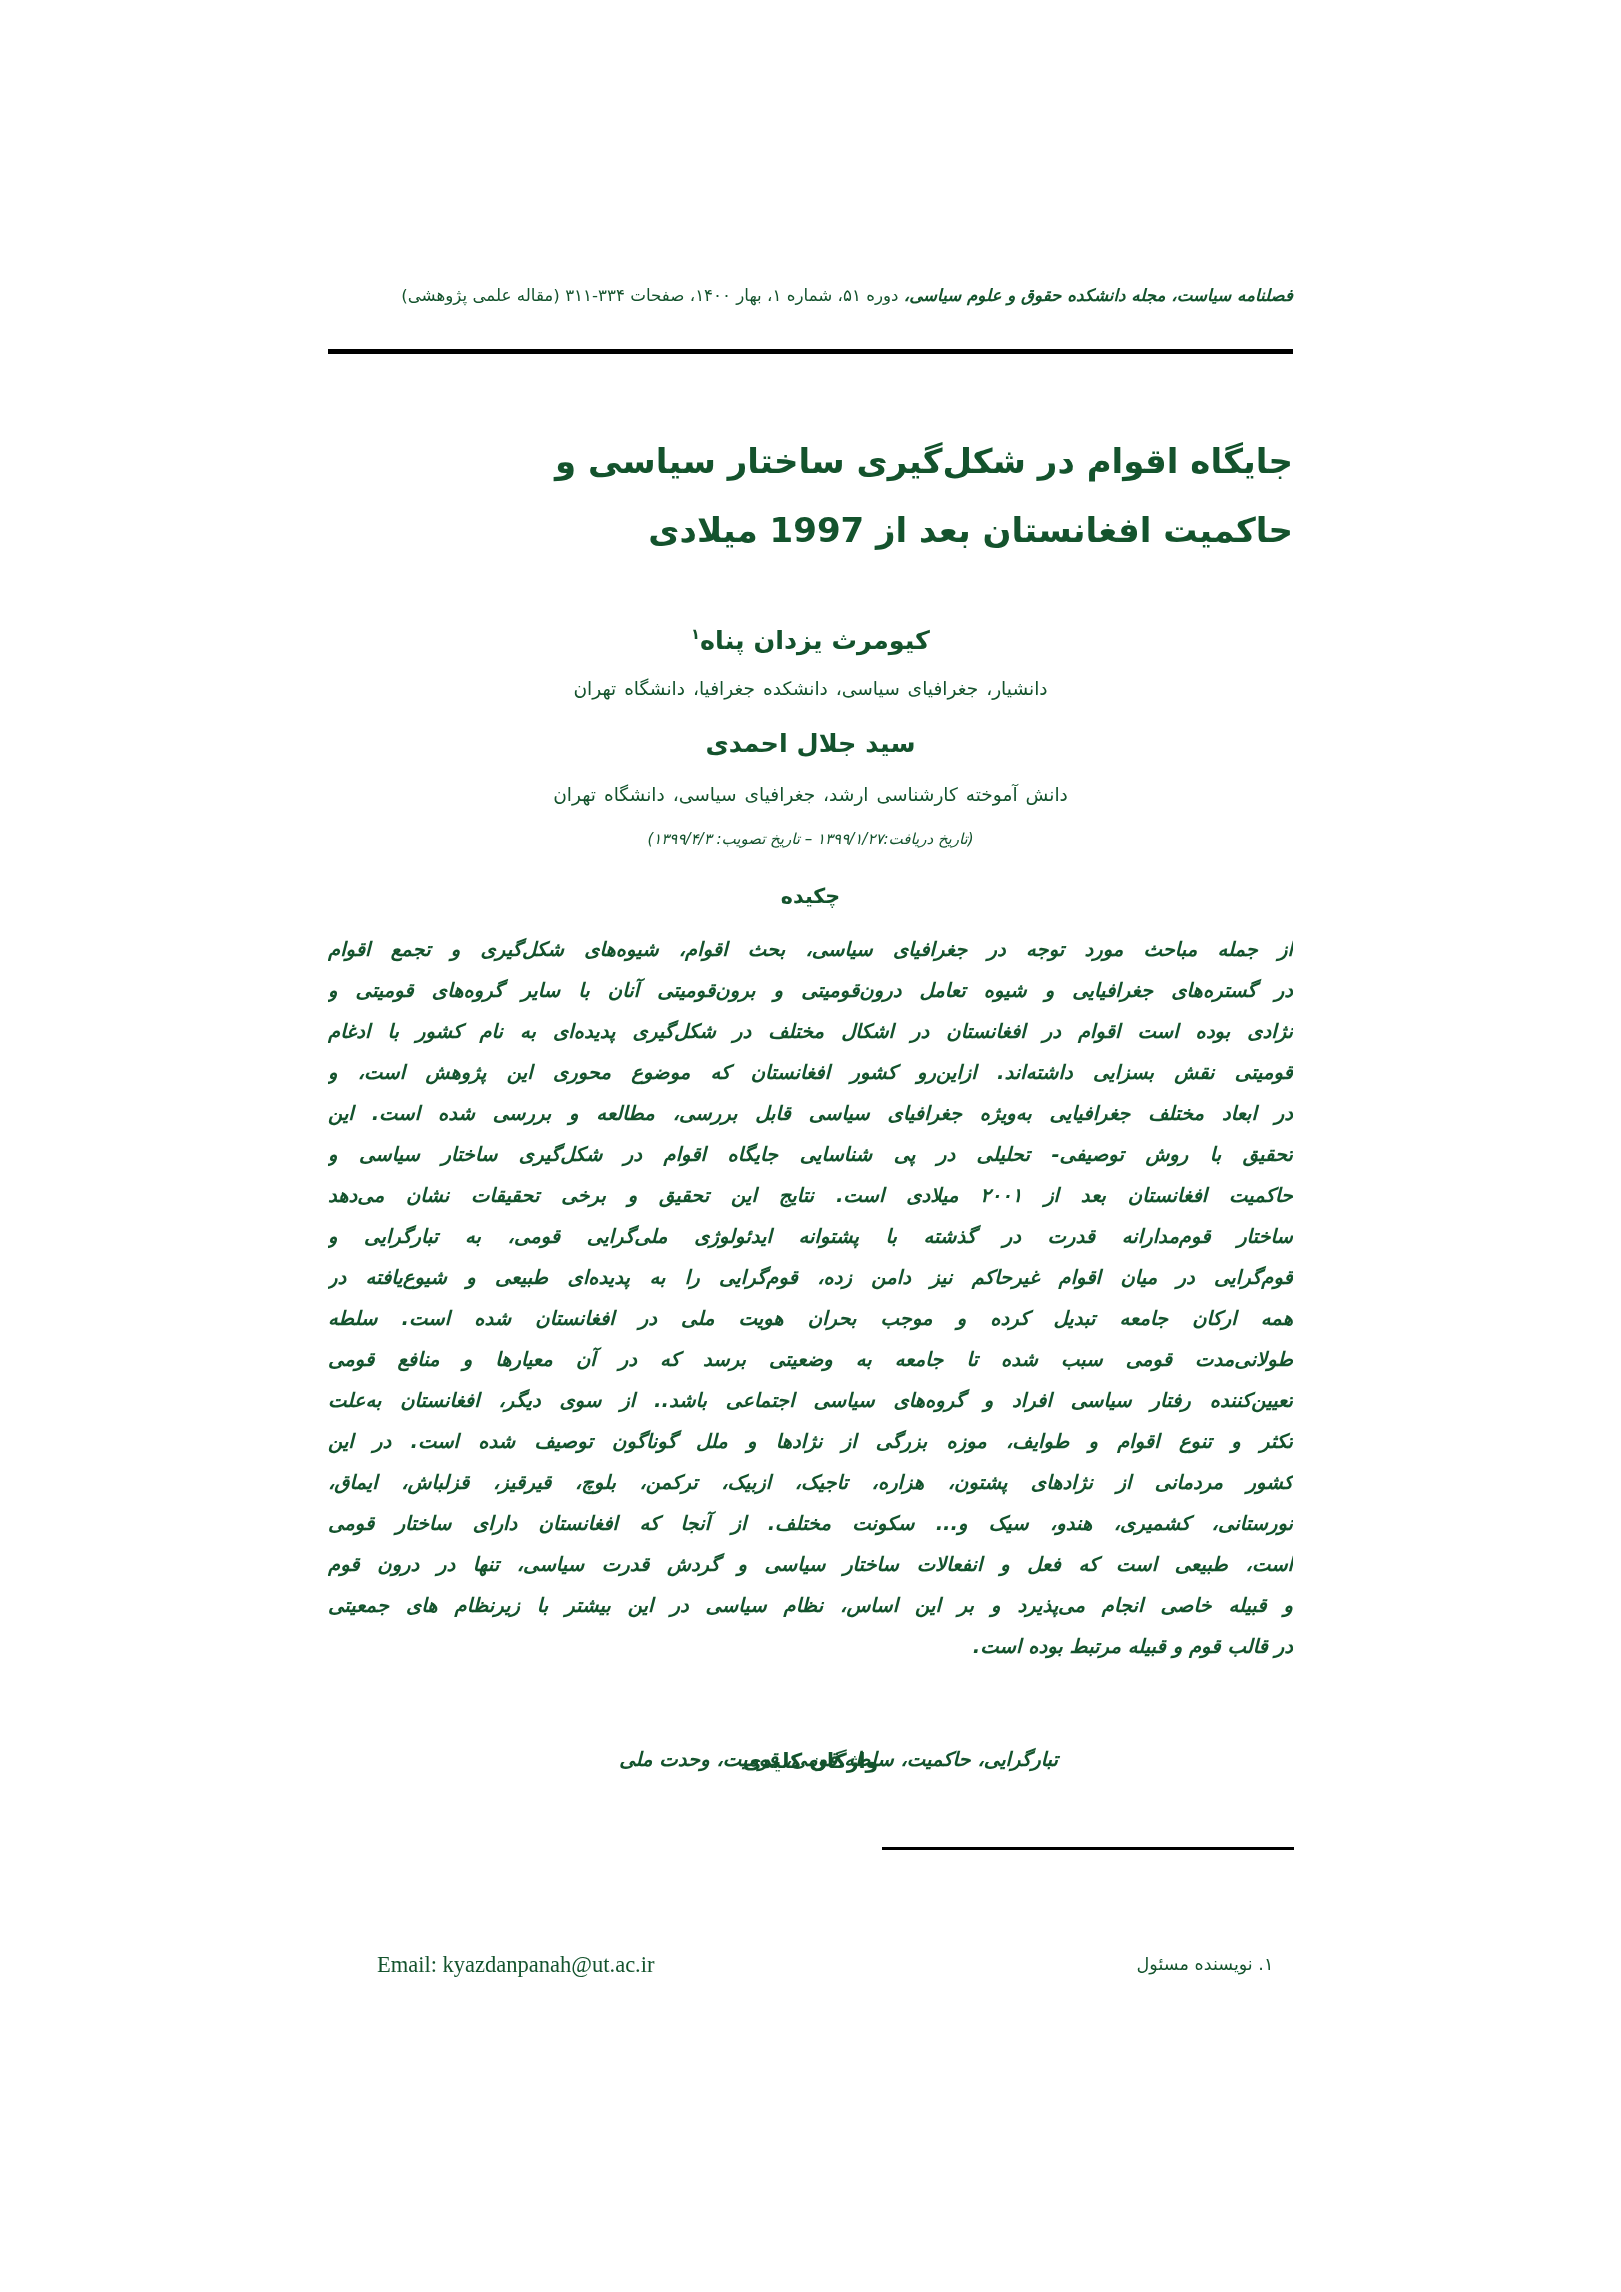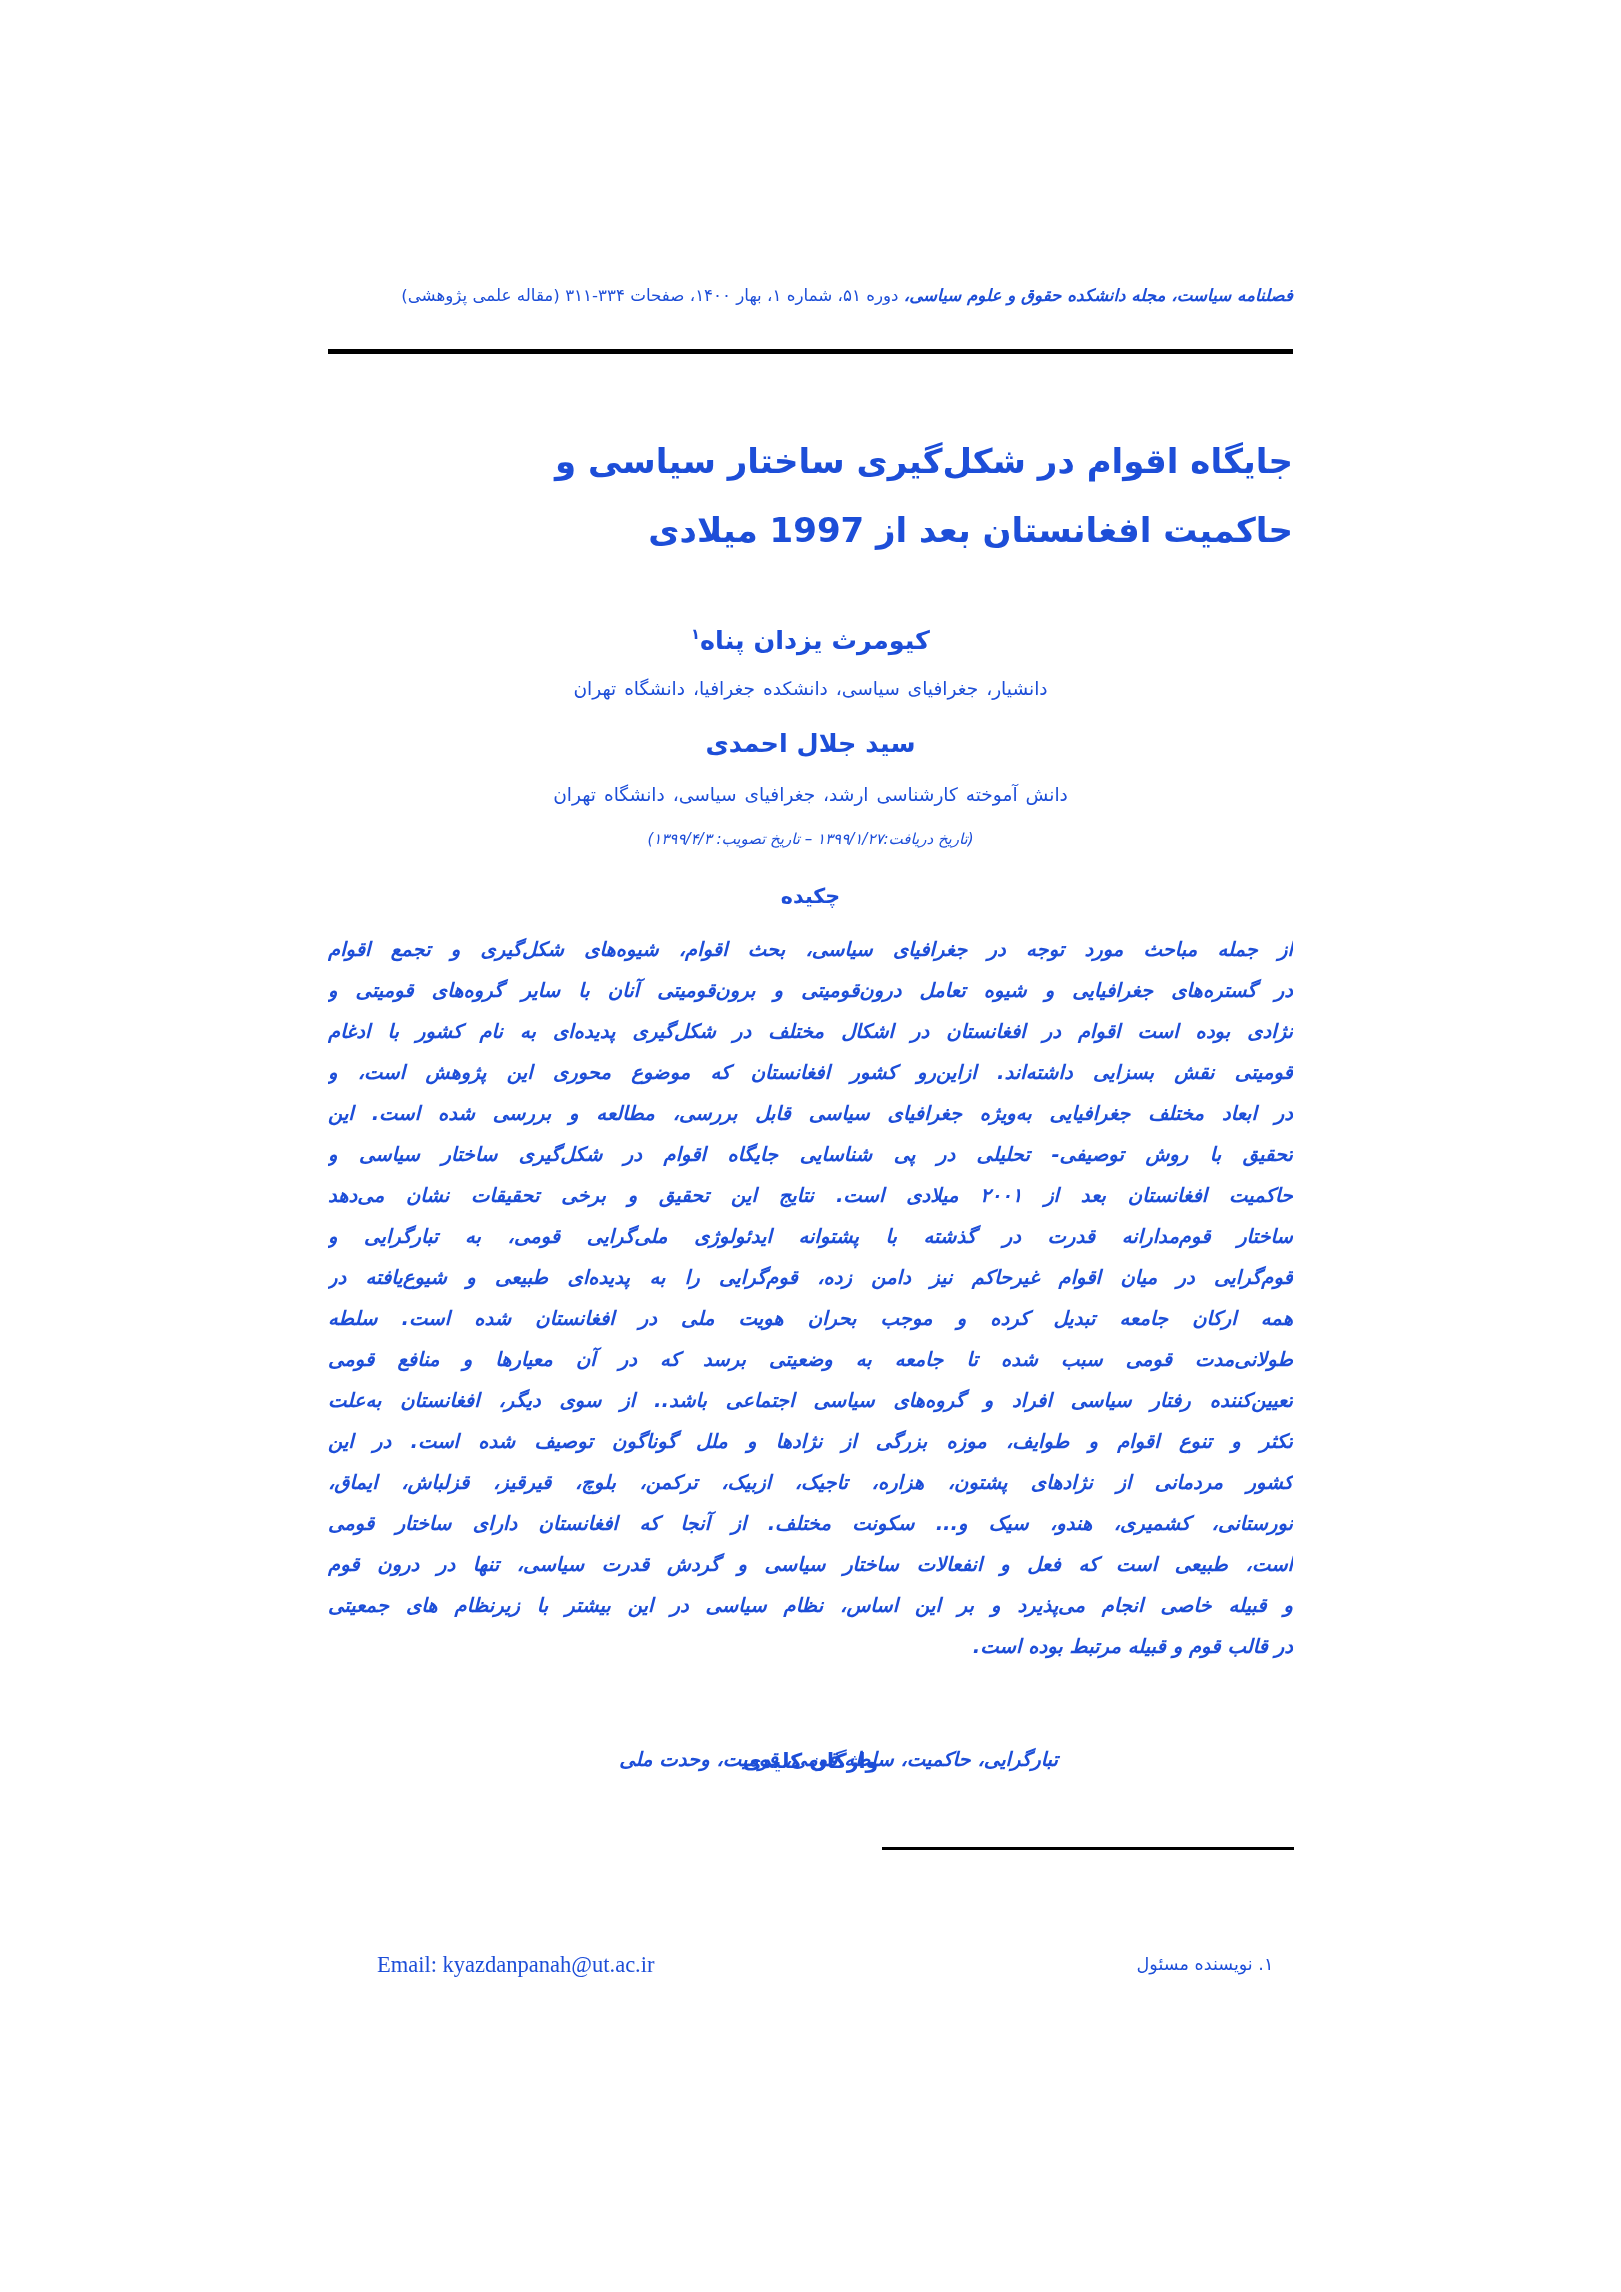--- a/index.html
+++ b/index.html
@@ -2,21 +2,21 @@
 <html lang="fa"><head>
 <meta charset="utf-8">
 <style>
   html,body{margin:0;padding:0;background:#e8e8e8;}
   .page{
     position:relative;
     width:1621px;height:2293px;
     background:#ffffff;
     margin:0 auto;
     font-family:"DejaVu Sans",sans-serif;
-    color:#1d4ed8;
+    color:#14532d;
     overflow:hidden;
   }
   .abs{position:absolute;left:328px;width:965px;}
 
   .journal-header{
     top:284px;
     direction:rtl;text-align:right;
     font-size:16.7px;line-height:23.5px;
     letter-spacing:0.2px;
     white-space:nowrap;

